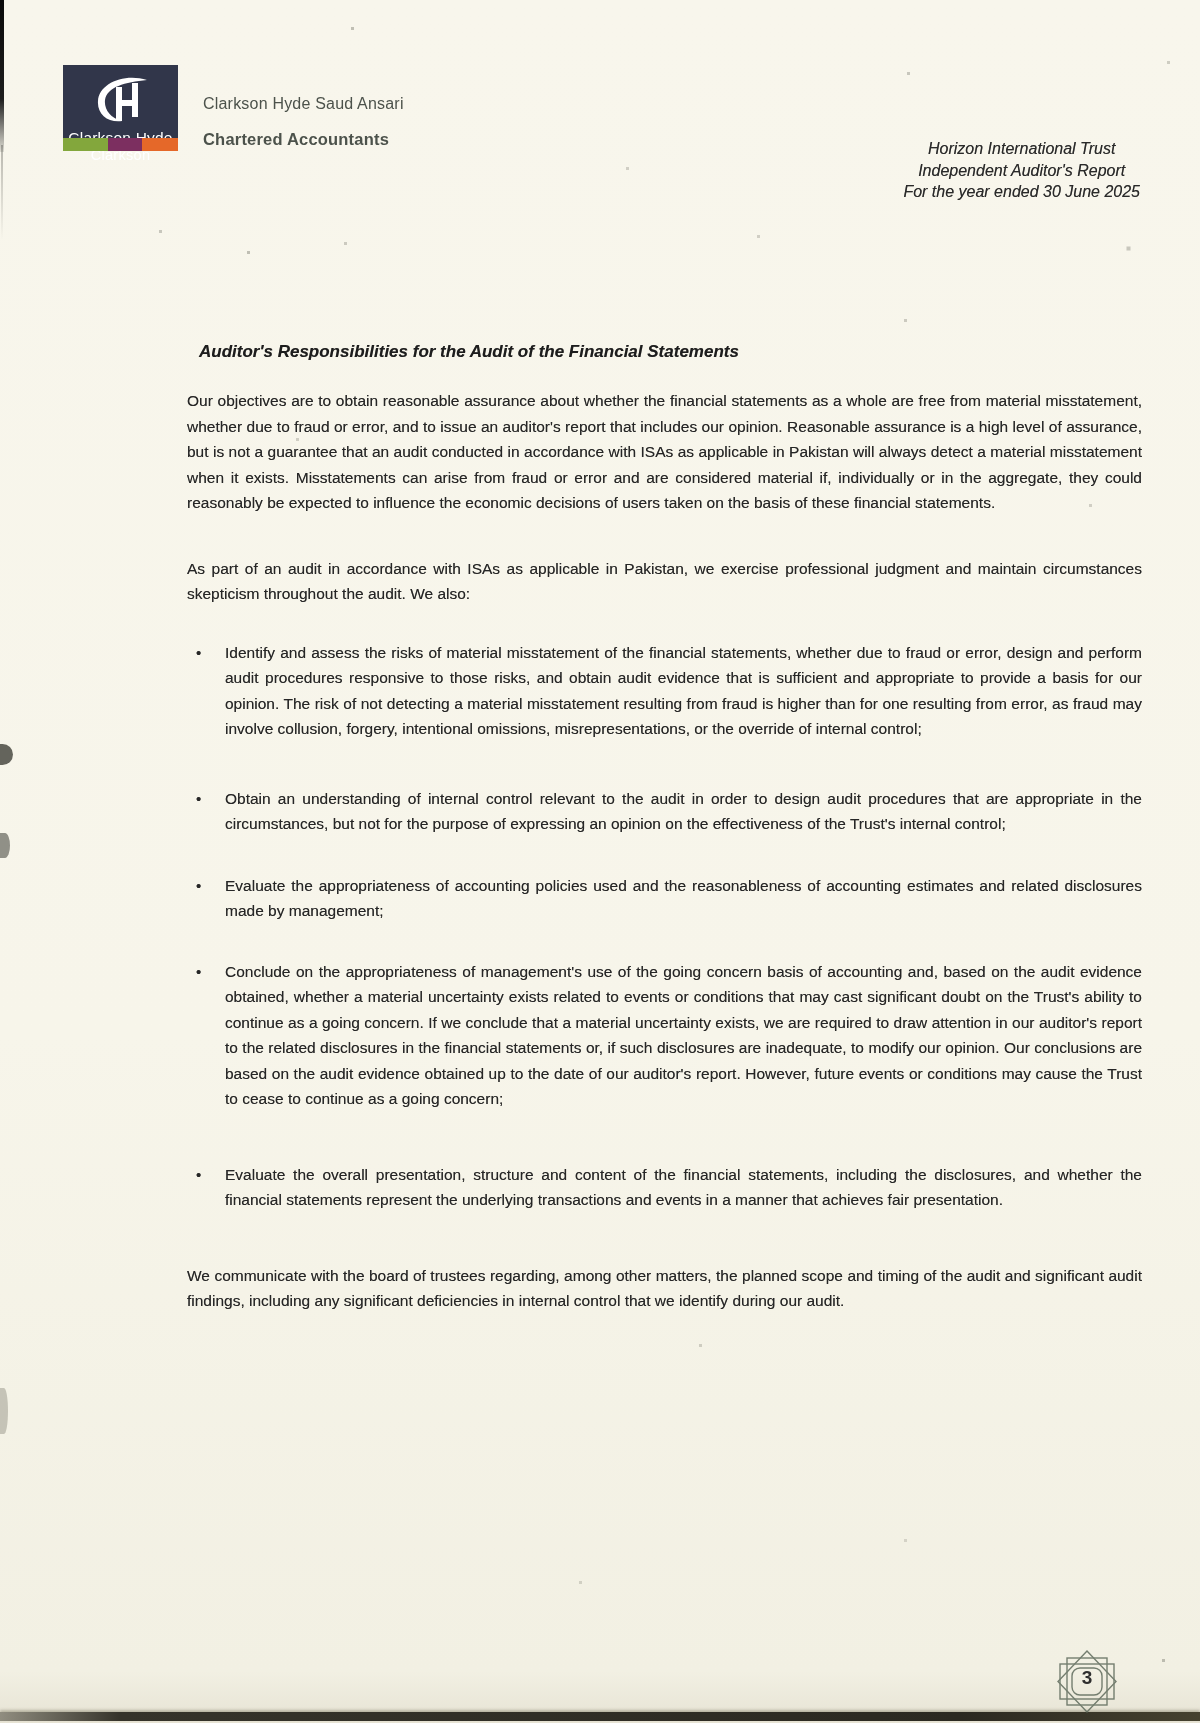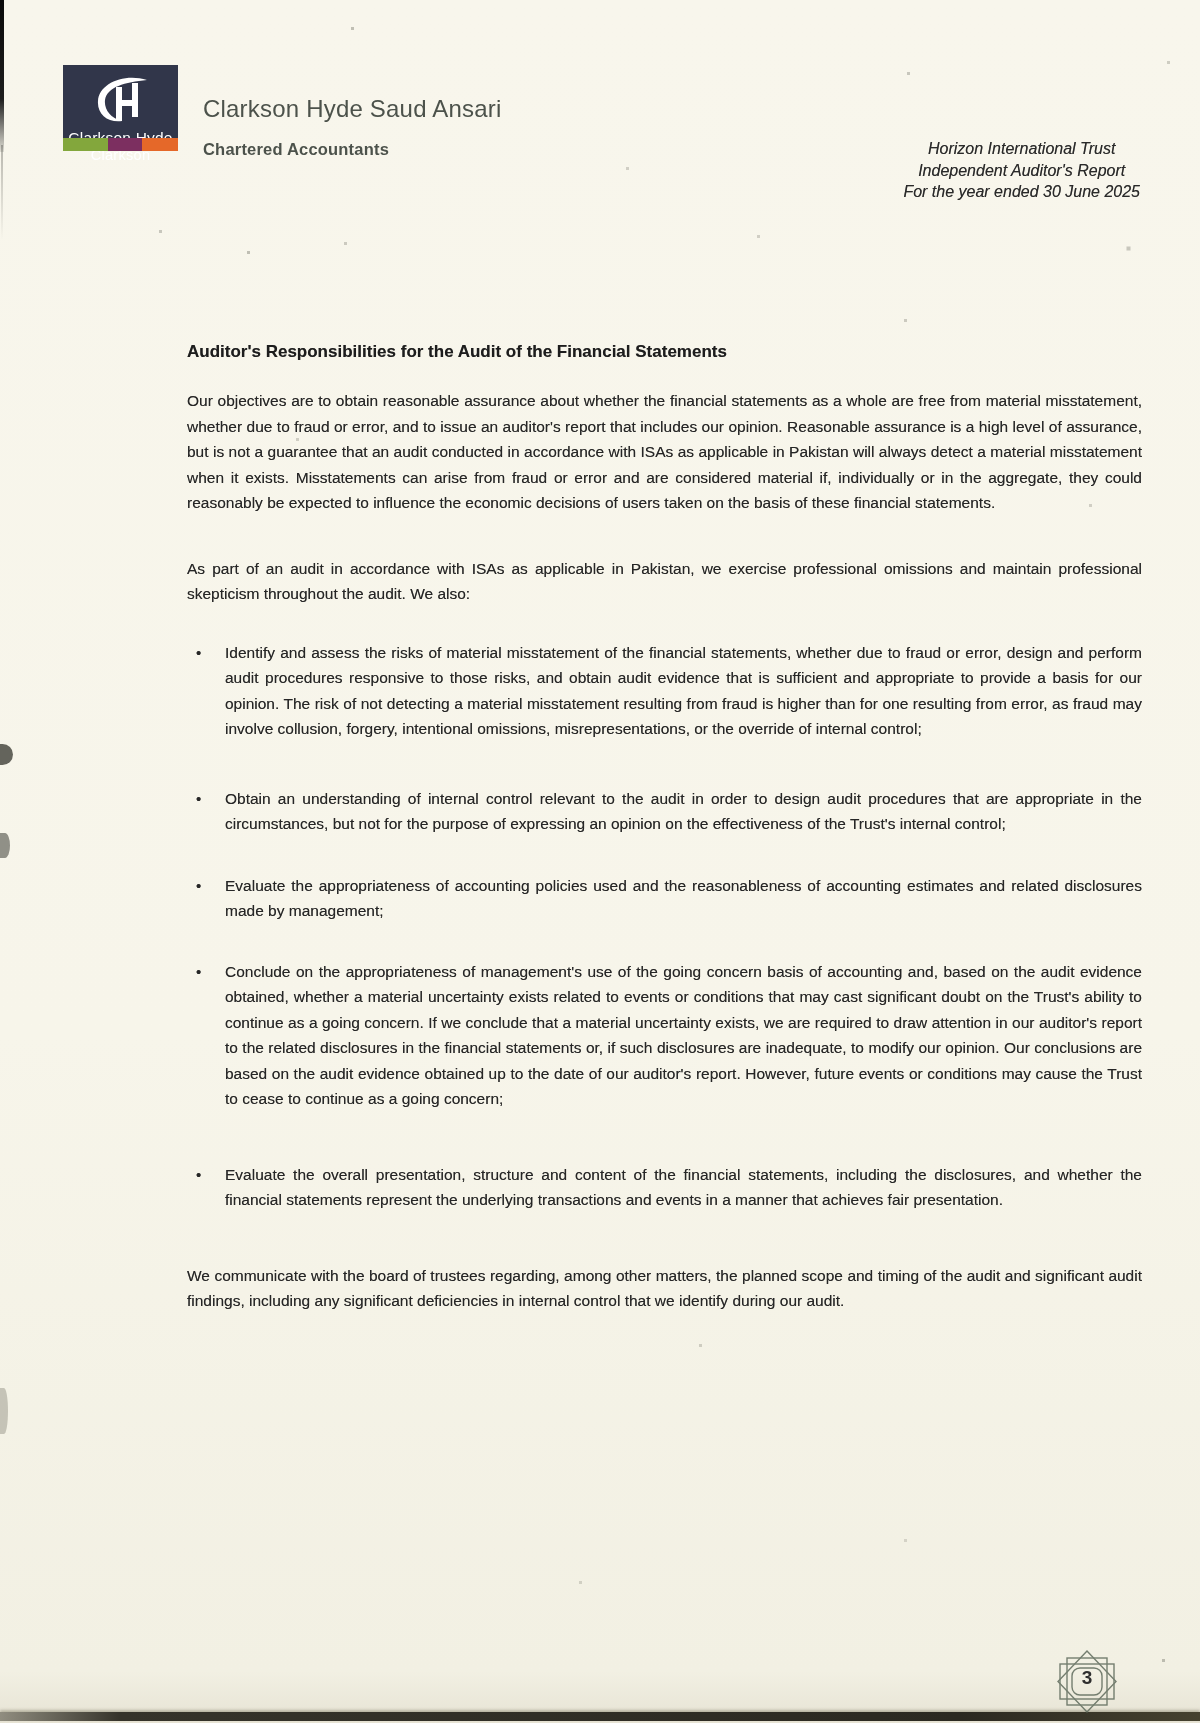--- a/index.html
+++ b/index.html
@@ -56,33 +56,33 @@
     padding-top:10px; }
   .logo-box svg { display:block; }
   .logo-line1 { font-size:15.5px; letter-spacing:.2px; margin-top:2px; }
   .logo-line2 { font-size:14.5px; letter-spacing:.3px; }
   .logo-stripe { display:flex; width:115px; height:13px; }
   .stripe-green  { width:39%; background:#83a73c; }
   .stripe-purple { width:30%; background:#7c2f60; }
   .stripe-orange { width:31%; background:#e56829; }
 
   .firm { position:absolute; left:203px; top:95px; color:#4c524b; }
-  .firm-name { font-size:24px; letter-spacing:.2px; }
+  .firm-name { font-size:16px; letter-spacing:.2px; }
   .firm-sub { font-size:16.5px; font-weight:700; margin-top:17px; letter-spacing:.2px; }
 
   .doc-header { position:absolute; right:60px; top:138px; text-align:center;
     font-style:italic; font-size:16px; line-height:21.5px; color:#2a2a2a;
     text-shadow:0 0 .4px rgba(0,0,0,.5); }
 
   
   .content { position:absolute; left:187px; top:340px; width:955px;
     font-size:15.5px; line-height:25.5px; color:#262626;
     text-shadow:0 0 .4px rgba(0,0,0,.45); }
   .content h1 { font-size:17px; line-height:24px; color:#1d1d1d;
-    margin:0 0 24px 0; font-weight:700; }
+    margin:0 0 24px 12px; font-weight:700;font-style:italic; }
   .content p { text-align:justify; }
   .p1 { margin-bottom:40px; }
   .p2 { margin-bottom:33px; }
   .bullets { list-style:none; }
   .bullets li { position:relative; padding-left:38px; text-align:justify; }
   .bullets li .dot { position:absolute; left:9px; top:0; font-size:15px; }
   .b1 { margin-bottom:44px; }
   .b2 { margin-bottom:36px; }
   .b3 { margin-bottom:35px; }
   .b4 { margin-bottom:50px; }
@@ -136,21 +136,21 @@
     <div>Horizon International Trust</div>
     <div>Independent Auditor's Report</div>
     <div>For the year ended 30 June 2025</div>
   </div>
 
   <div class="content">
     <h1>Auditor's Responsibilities for the Audit of the Financial Statements</h1>
 
     <p class="p1">Our objectives are to obtain reasonable assurance about whether the financial statements as a whole are free from material misstatement, whether due to fraud or error, and to issue an auditor's report that includes our opinion. Reasonable assurance is a high level of assurance, but is not a guarantee that an audit conducted in accordance with ISAs as applicable in Pakistan will always detect a material misstatement when it exists. Misstatements can arise from fraud or error and are considered material if, individually or in the aggregate, they could reasonably be expected to influence the economic decisions of users taken on the basis of these financial statements.</p>
 
-    <p class="p2">As part of an audit in accordance with ISAs as applicable in Pakistan, we exercise professional omissions and maintain professional skepticism throughout the audit. We also:</p>
+    <p class="p2">As part of an audit in accordance with ISAs as applicable in Pakistan, we exercise professional judgment and maintain circumstances skepticism throughout the audit. We also:</p>
 
     <ul class="bullets">
       <li class="b1">
         <span class="dot">•</span>
         <span>Identify and assess the risks of material misstatement of the financial statements, whether due to fraud or error, design and perform audit procedures responsive to those risks, and obtain audit evidence that is sufficient and appropriate to provide a basis for our opinion. The risk of not detecting a material misstatement resulting from fraud is higher than for one resulting from error, as fraud may involve collusion, forgery, intentional omissions, misrepresentations, or the override of internal control;</span>
       </li>
       <li class="b2">
         <span class="dot">•</span>
         <span>Obtain an understanding of internal control relevant to the audit in order to design audit procedures that are appropriate in the circumstances, but not for the purpose of expressing an opinion on the effectiveness of the Trust's internal control;</span>
       </li>

